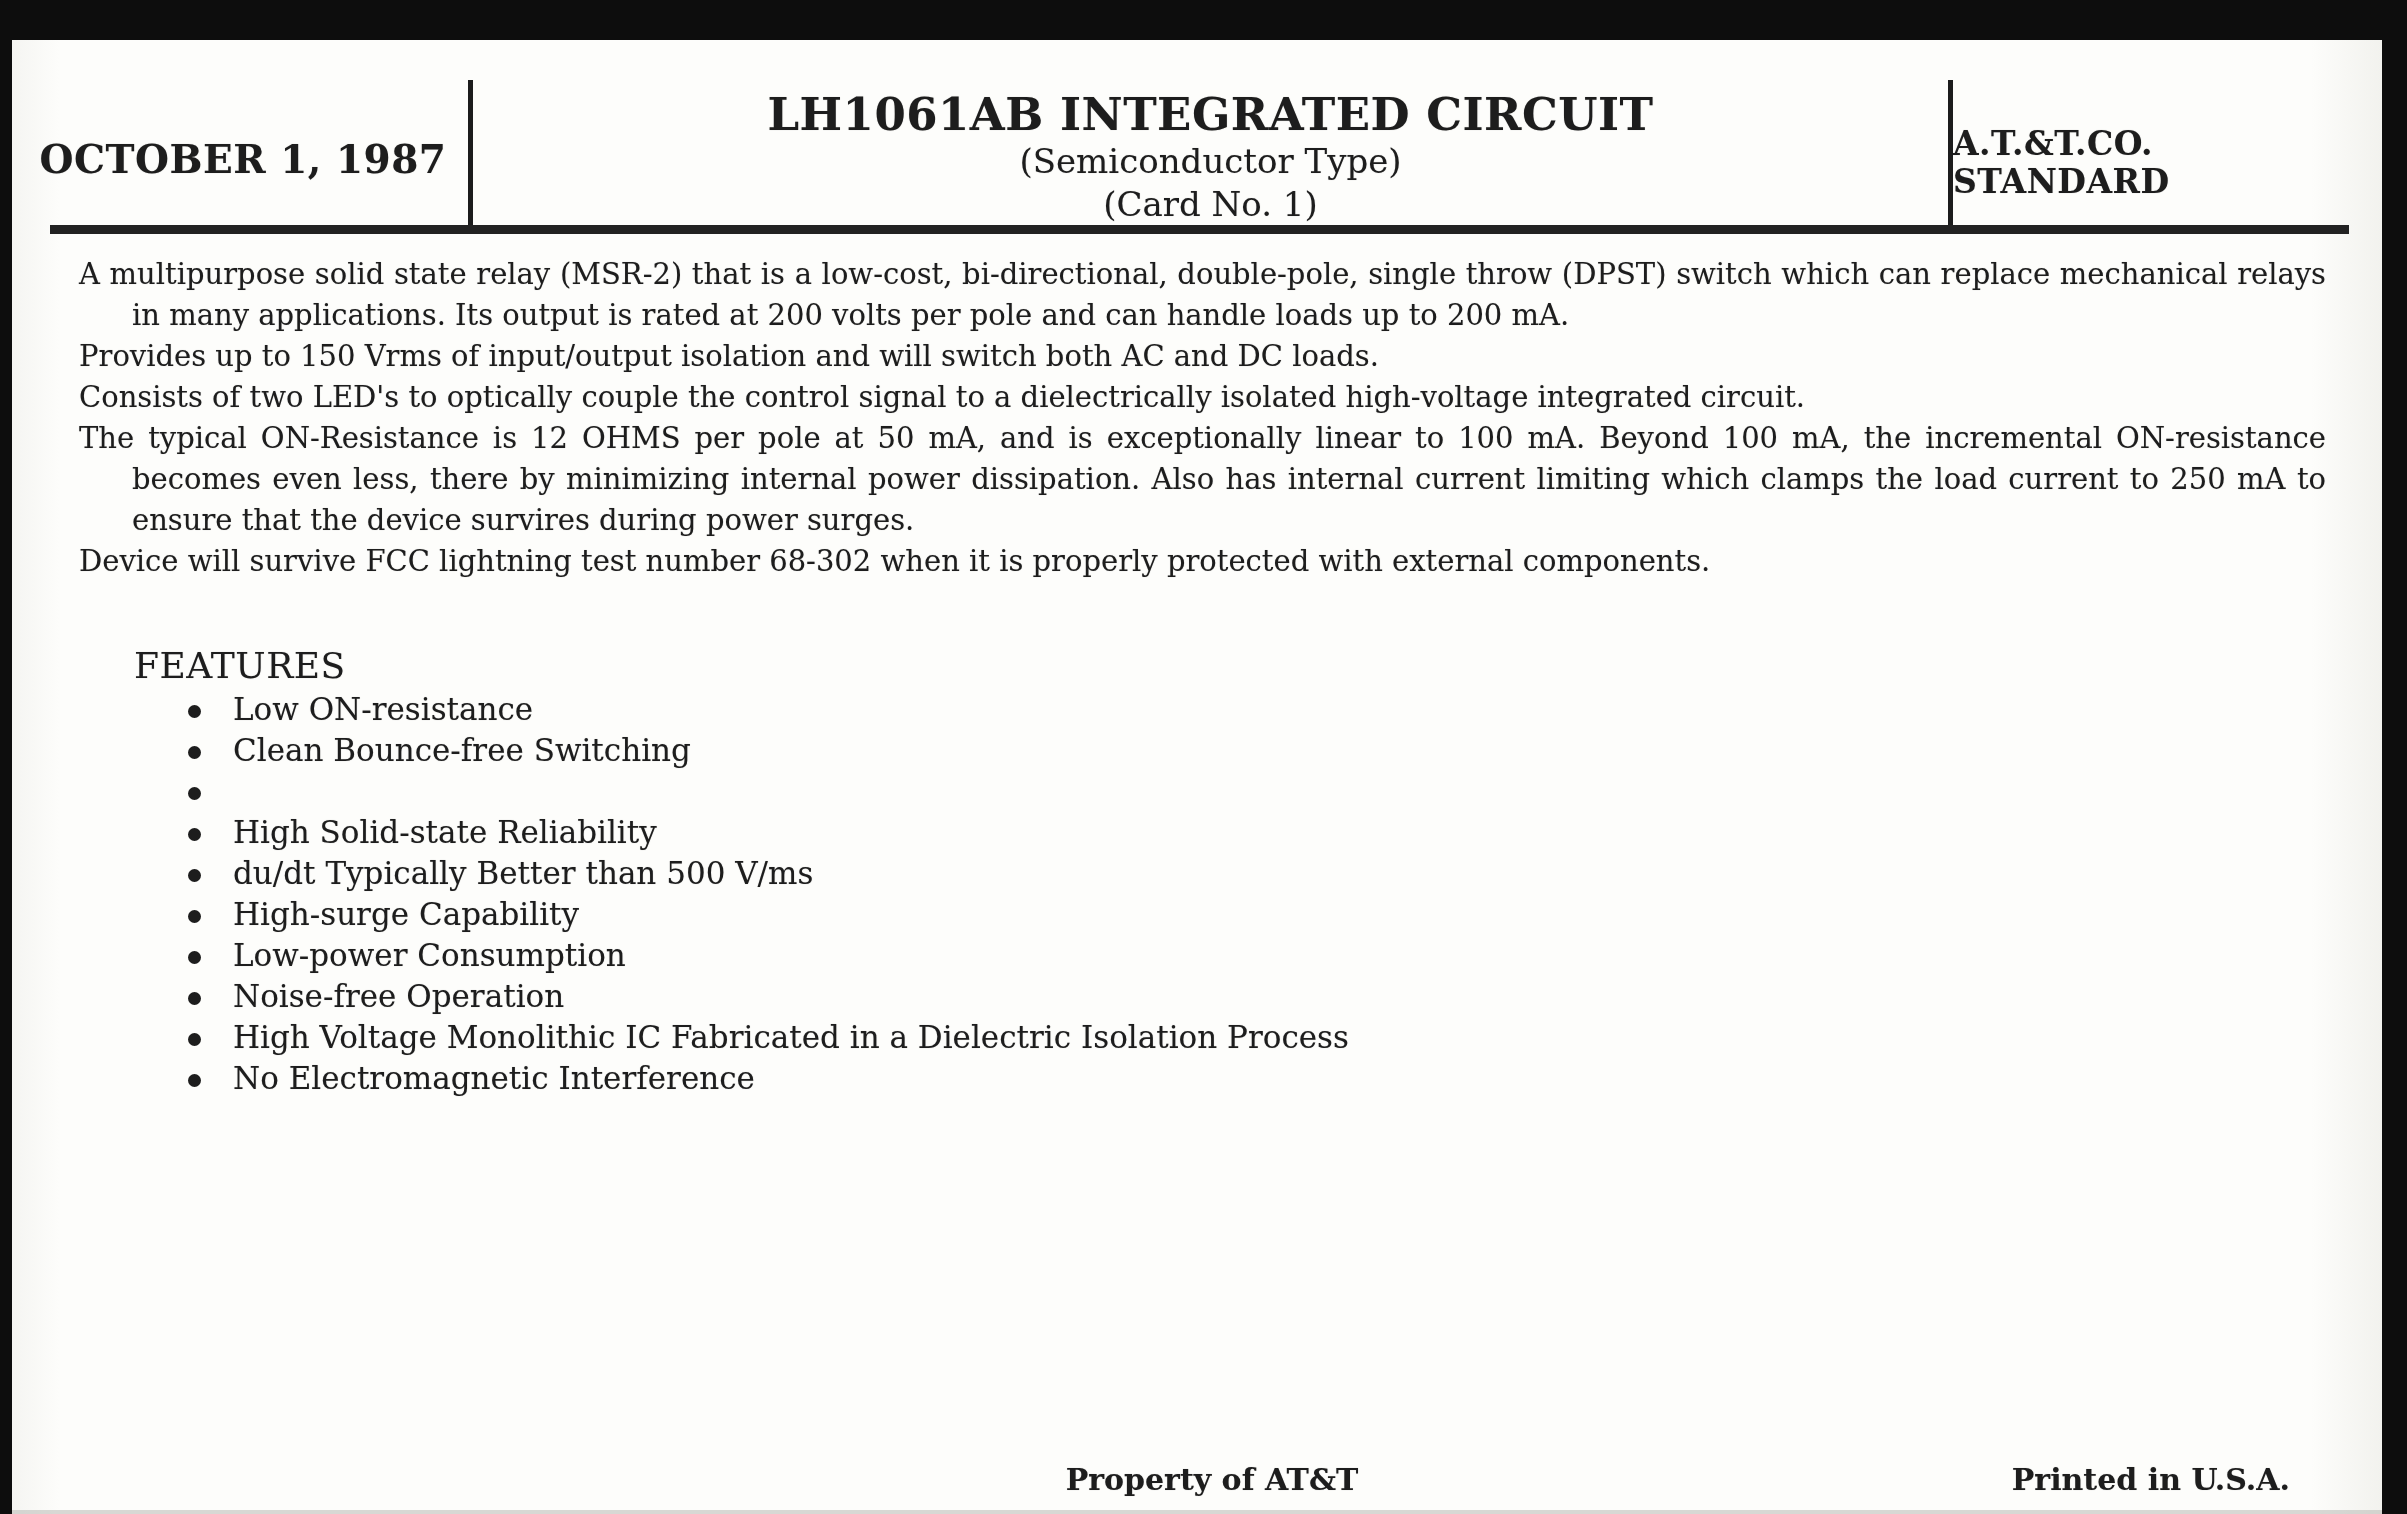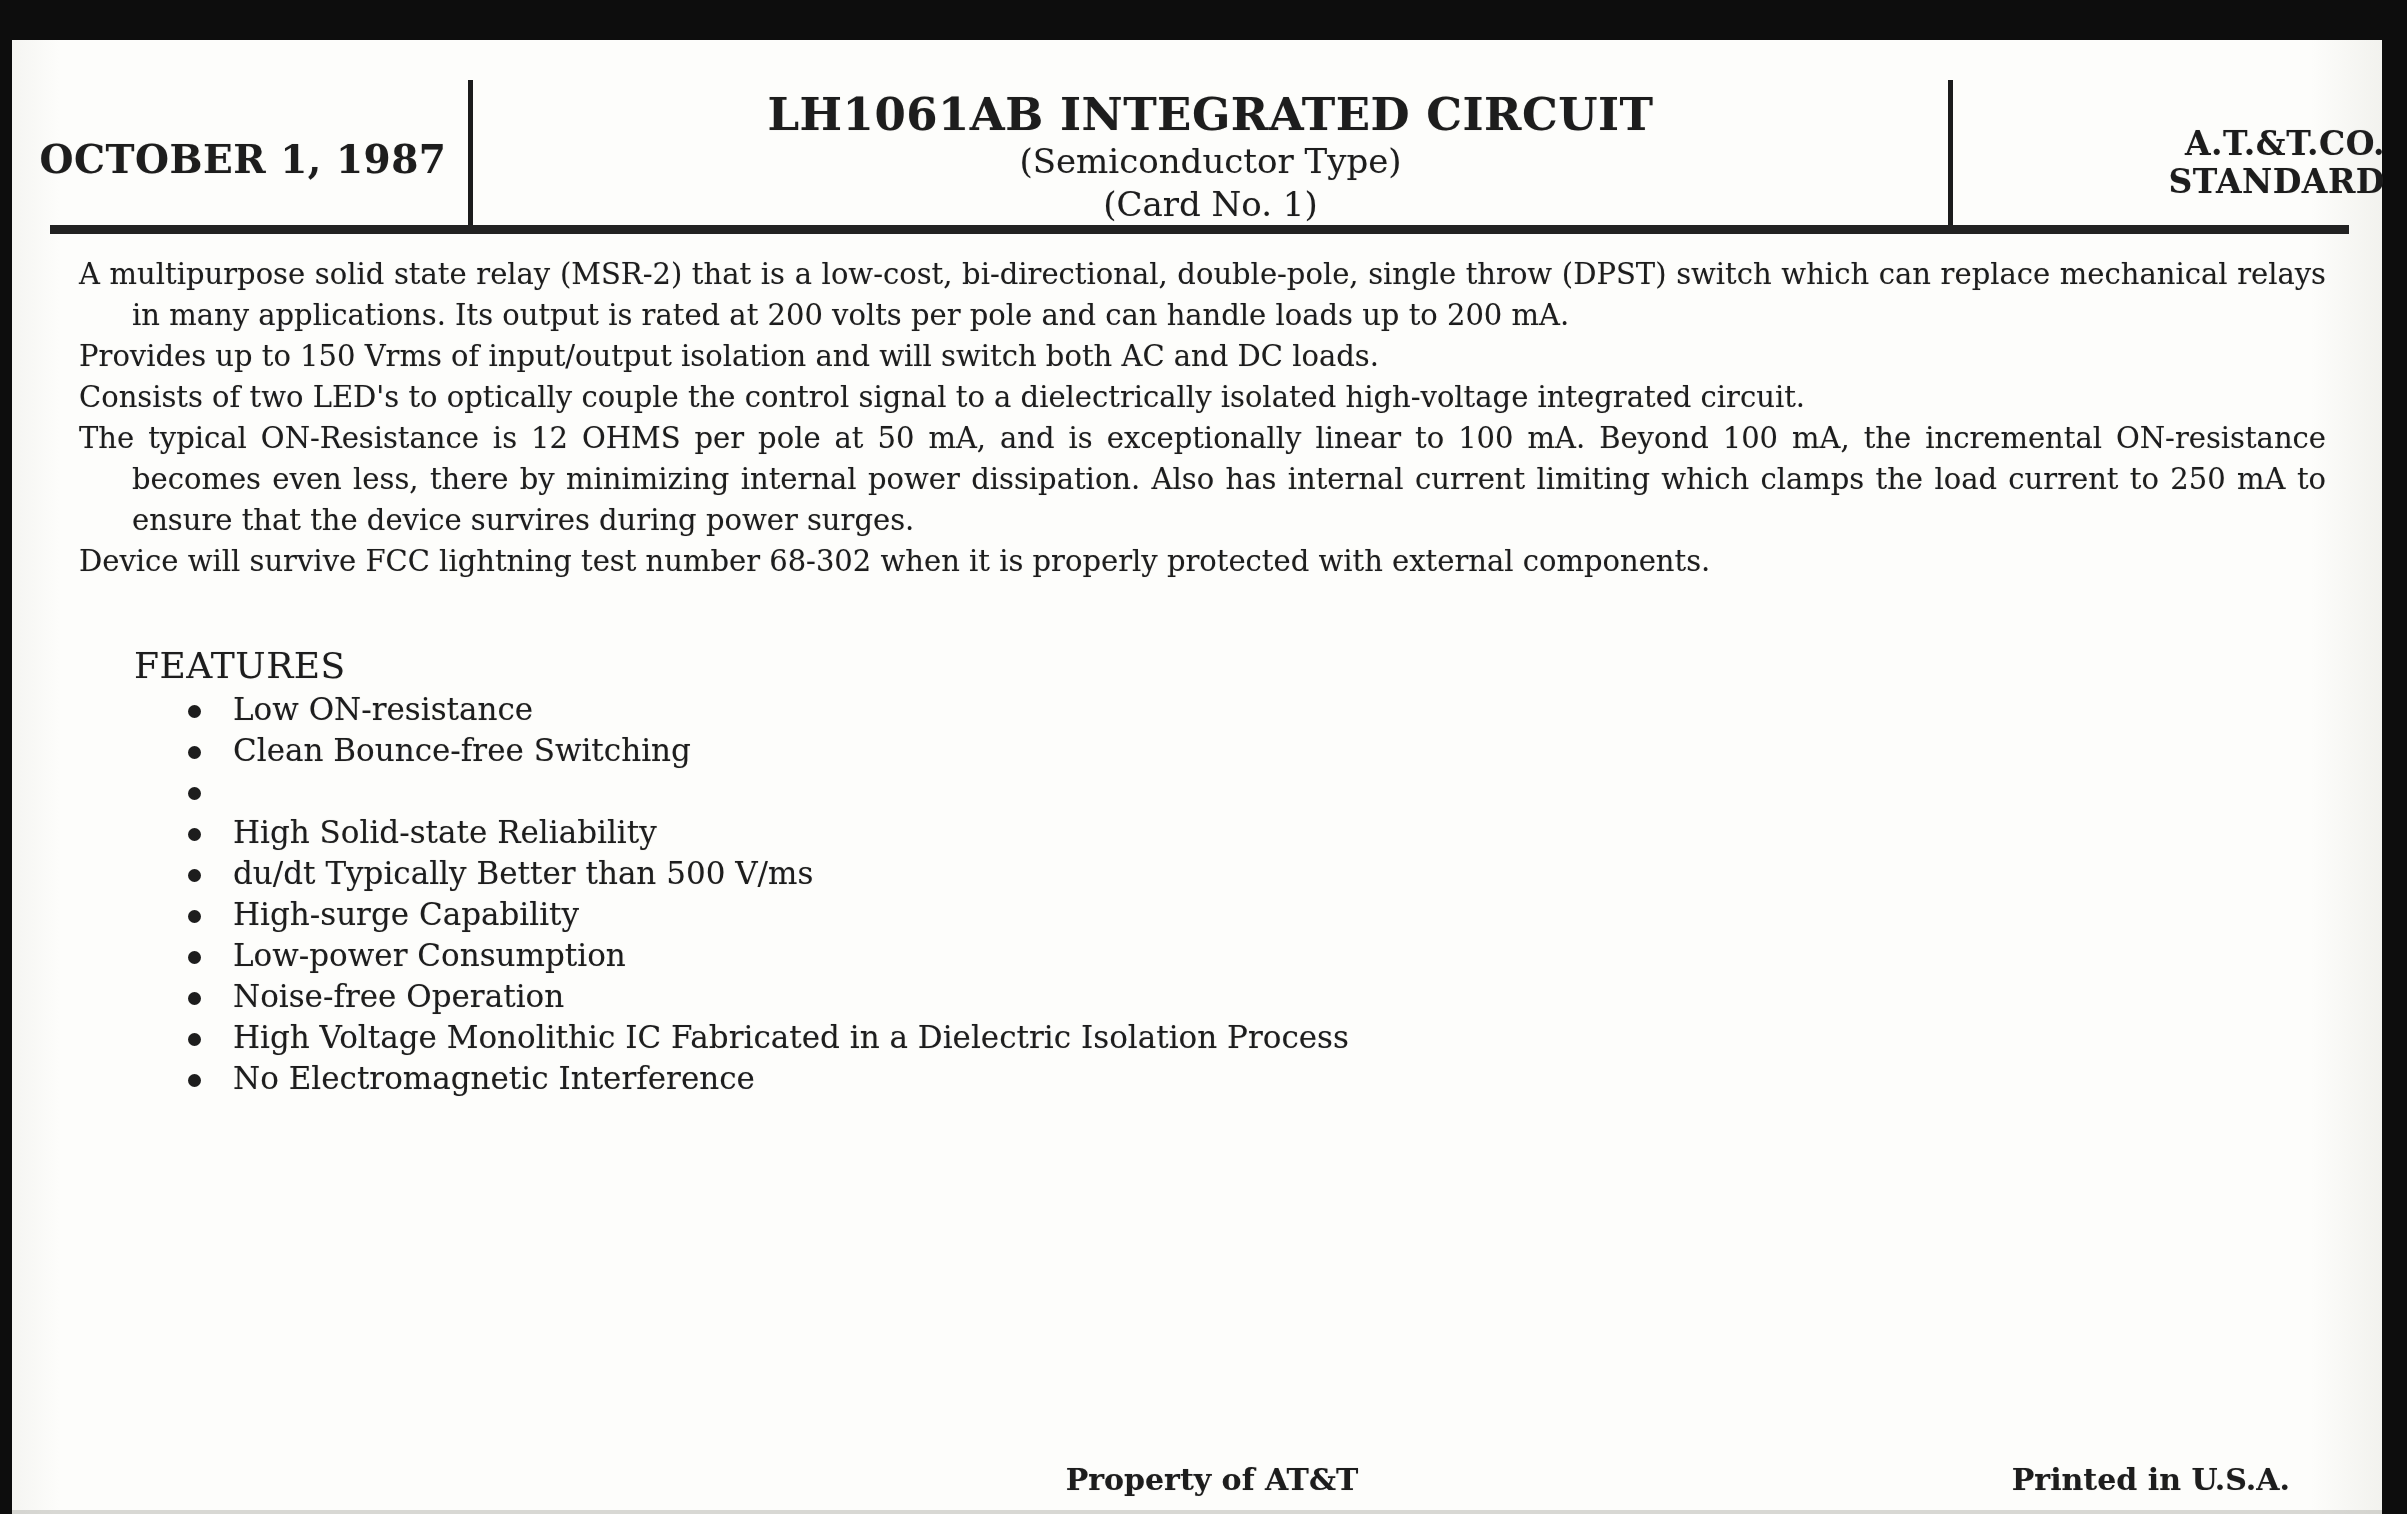--- a/index.html
+++ b/index.html
@@ -82,21 +82,21 @@
   .doc-subtitle {
     font-size: 34px;
     line-height: 43px;
     white-space: nowrap;
   }
   .org-cell {
     position: absolute;
     left: 1941px;
     top: 85px;
     width: 432px;
-    text-align: right;
+    text-align: left;
     font-weight: bold;
     font-size: 33px;
     line-height: 38px;
     letter-spacing: 0.5px;
   }
 
   
   .body-copy {
     position: absolute;
     left: 67px;

